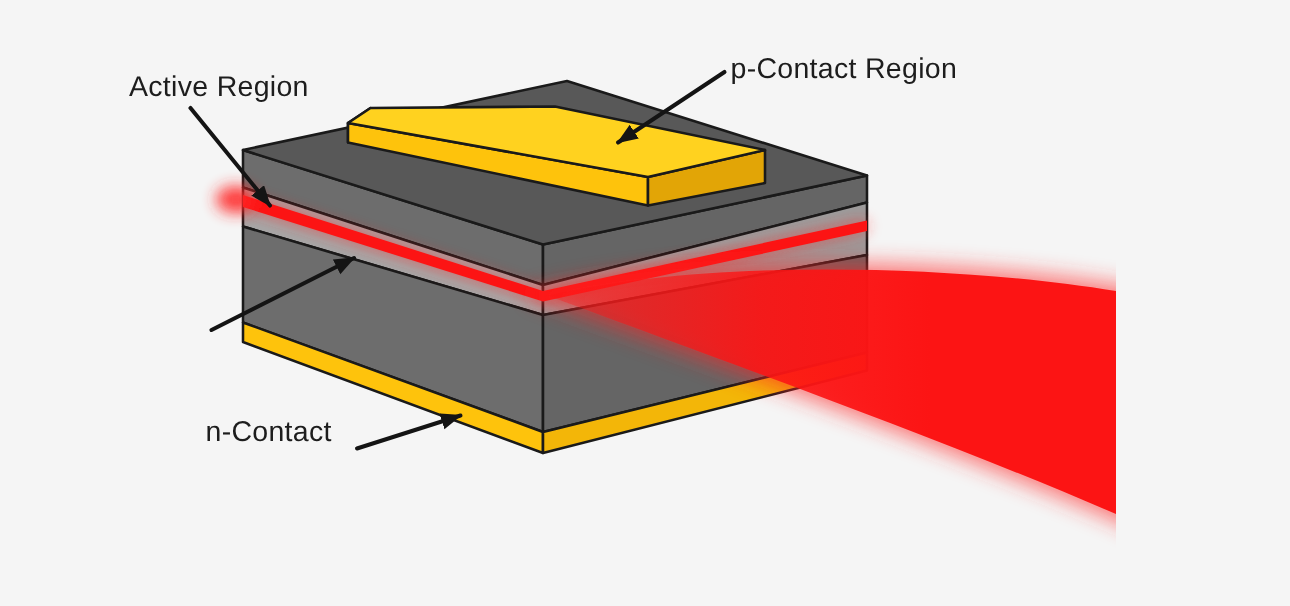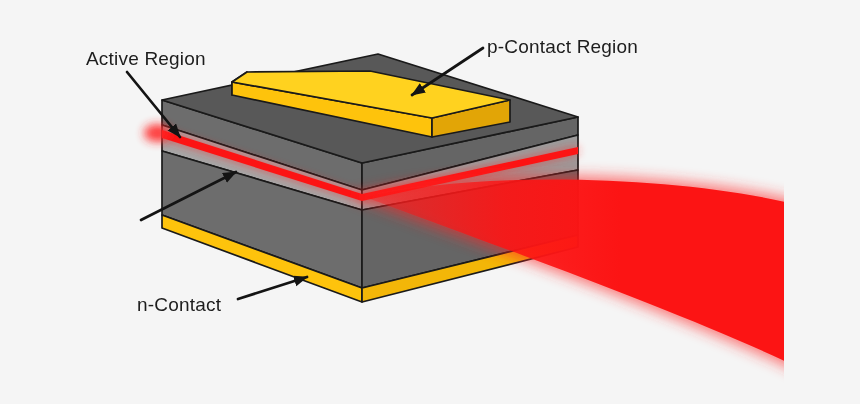--- a/index.html
+++ b/index.html
@@ -1,17 +1,17 @@
 <!DOCTYPE html>
 <html><head>
 <meta charset="utf-8">
 <style>
   html,body{margin:0;padding:0;background:#f5f5f5;}
   .stage{position:relative;width:744px;height:404px;background:#f5f5f5;overflow:hidden;
-         font-family:"Liberation Sans",sans-serif;padding-left:40px;}
+         font-family:"Liberation Sans",sans-serif;}
   .stage svg{position:absolute;left:0;top:0;}
   .edge{stroke:#1a1a1a;stroke-width:1.7;stroke-linejoin:round;}
   .noline{stroke:none;}
   .cap{stroke:#8c1414;stroke-width:1.6;}
   .arrow{stroke:#141414;stroke-width:2.7;stroke-linecap:round;fill:none;}
   .lbl{position:absolute;font-size:19px;line-height:22px;color:#1d1d1d;
        white-space:nowrap;letter-spacing:.2px;}
 </style>
 </head>
 <body>
@@ -71,14 +71,14 @@
     <g>
       <path class="arrow" marker-end="url(#ah)" d="M127,72 L180,137"></path>
       <path class="arrow" marker-end="url(#ah)" d="M483,48 L412,95"></path>
       <path class="arrow" marker-end="url(#ah)" d="M141,220 L236,172"></path>
       <path class="arrow" marker-end="url(#ah)" d="M238,299 L307,277"></path>
     </g>
   </svg>
 
   <div class="lbl" style="left:86px;top:48px">Active Region</div>
   <div class="lbl" style="left:487px;top:36px">p-Contact Region</div>
-  <div class="lbl" style="left:137px;top:294px">n-Contact</div>
+  <div class="lbl" style="left:137px;top:278px">n-Contact</div>
 </div>
 
 </body></html>

